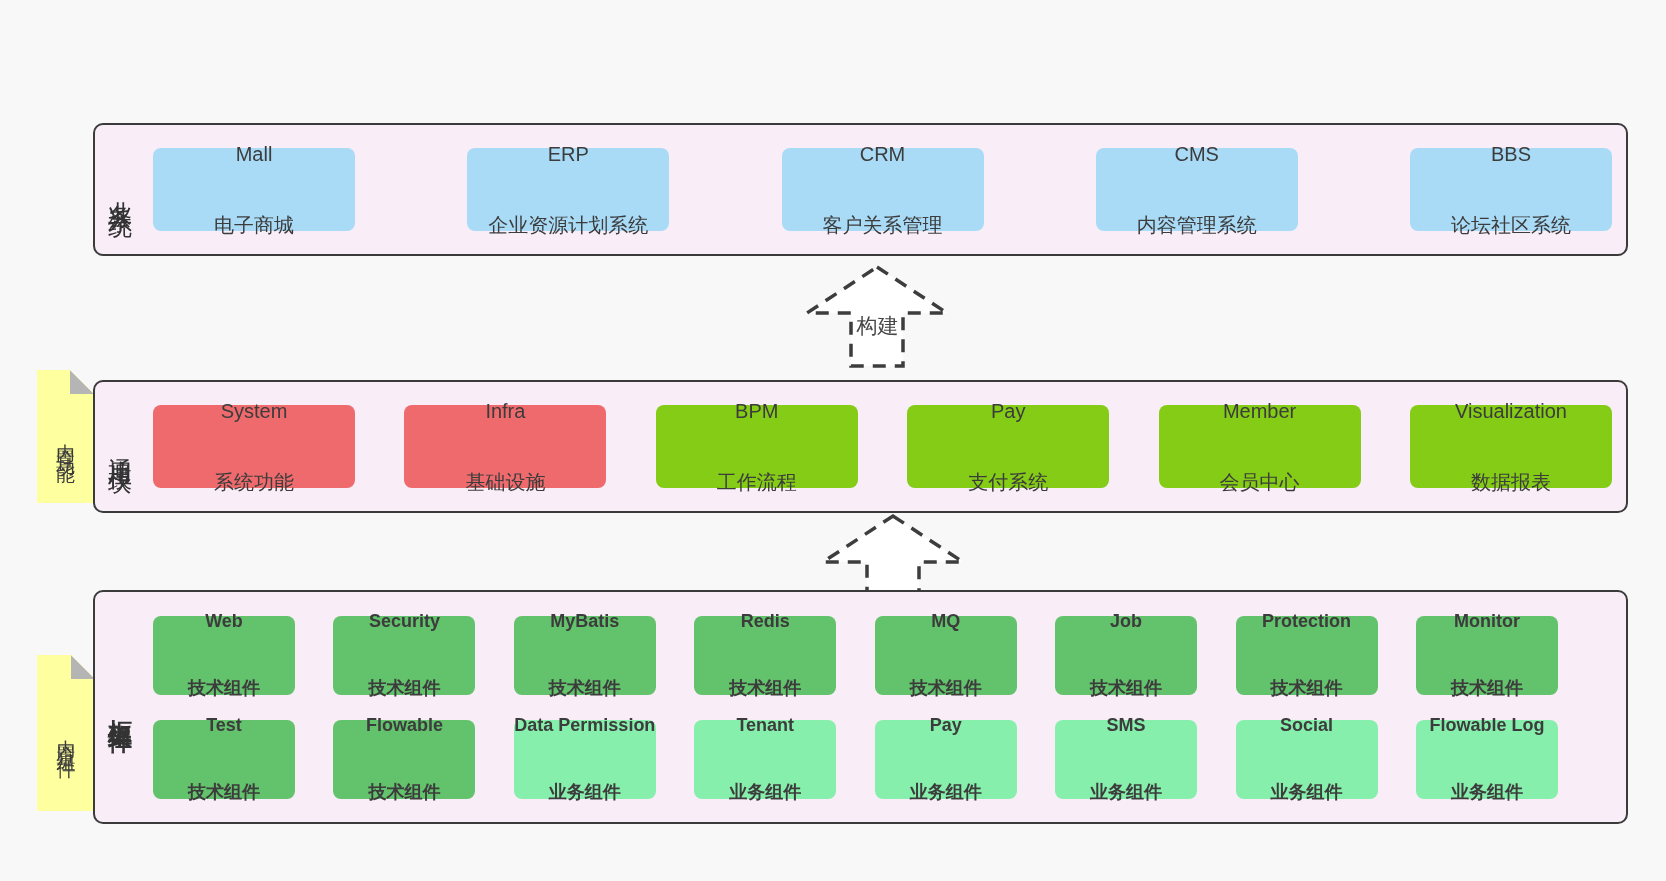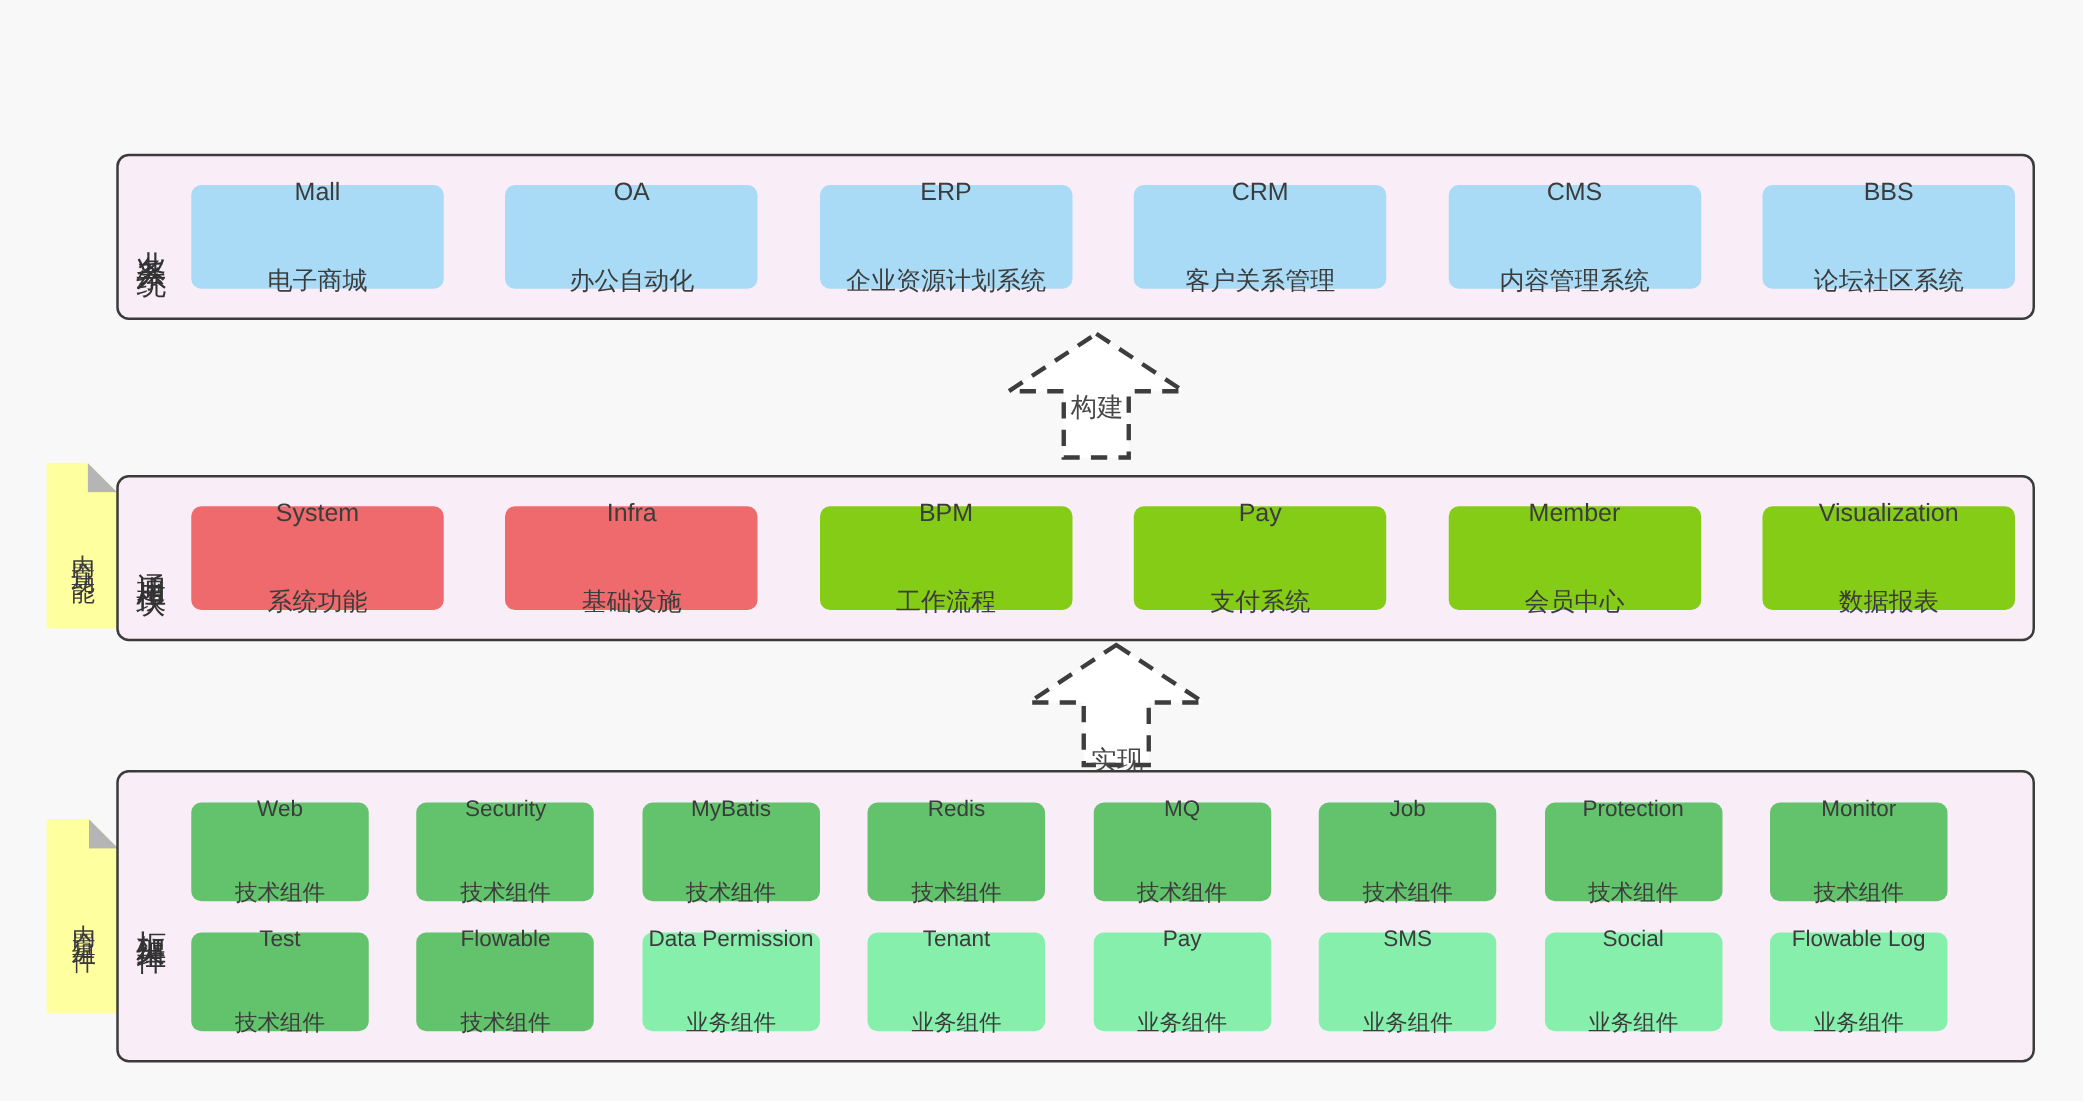--- a/index.html
+++ b/index.html
@@ -48,24 +48,20 @@
 <div id="canvas">
 
   <div class="band" style="top:123px;height:133px;">
     <div class="band-label">业务系统</div>
     <div class="band-boxes size-l-row">
         <div class="box size-l blue">
           <div class="box-title">Mall</div>
           <div class="box-sub">电子商城</div>
         </div>
         <div class="box size-l blue">
-          <div class="box-title">OA</div>
-          <div class="box-sub">办公自动化</div>
-        </div>
-        <div class="box size-l blue">
           <div class="box-title">ERP</div>
           <div class="box-sub">企业资源计划系统</div>
         </div>
         <div class="box size-l blue">
           <div class="box-title">CRM</div>
           <div class="box-sub">客户关系管理</div>
         </div>
         <div class="box size-l blue">
           <div class="box-title">CMS</div>
           <div class="box-sub">内容管理系统</div>
@@ -122,21 +118,21 @@
     <svg width="175" height="110" viewBox="0 0 175 110">
       <path d="M87 7 L157 53 L113 53 L113 103 L61 103 L61 53 L17 53 Z" fill="#ffffff" stroke="#3d3d3d" stroke-width="3.5" stroke-dasharray="13 9"></path>
     </svg>
     <div class="arrow-label" style="top:53px;margin-top:32px;">实现</div>
   </div>
 
   <div class="sticky" style="top:655px;width:58px;height:156px;">
     <span class="fold"></span>
     <span class="sticky-text">内置组件</span>
   </div>
-  <div class="band" style="top:616px;height:234px;">
+  <div class="band" style="top:590px;height:234px;font-weight:bold;">
     <div class="band-label">框架组件</div>
     <div class="band3-rows">
       <div class="band3-row">
           <div class="box size-s green">
             <div class="box-title">Web</div>
             <div class="box-sub">技术组件</div>
           </div>
           <div class="box size-s green">
             <div class="box-title">Security</div>
             <div class="box-sub">技术组件</div>

